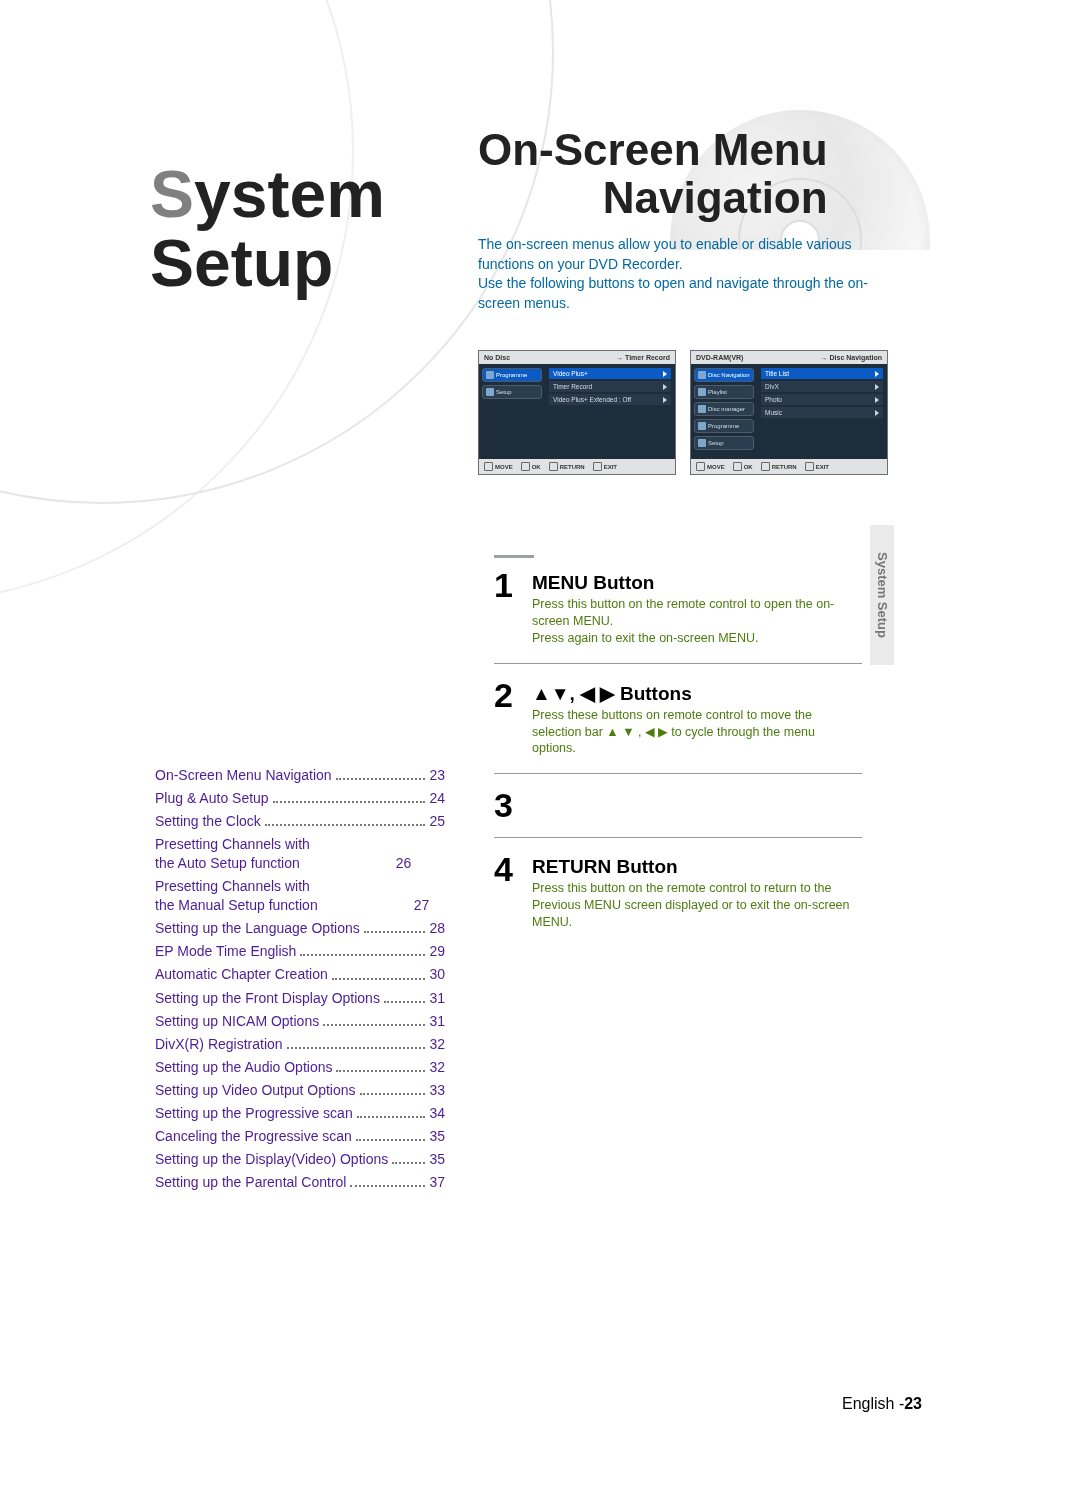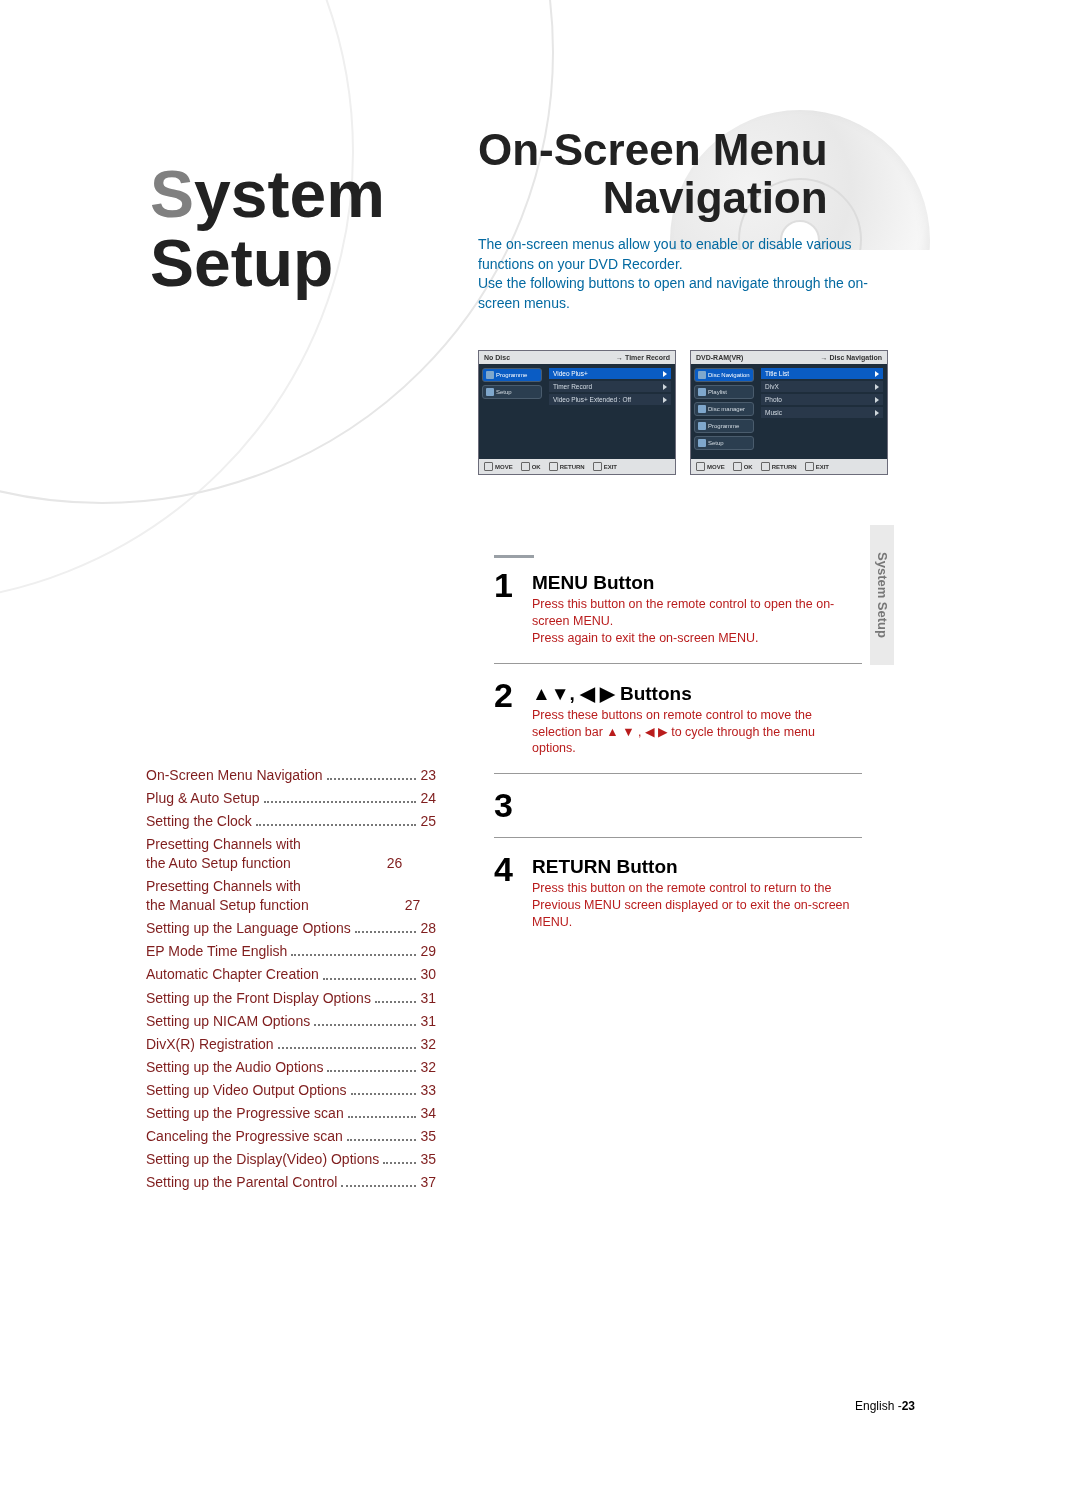--- a/index.html
+++ b/index.html
@@ -179,31 +179,31 @@
     font-weight: bold;
     line-height: 0.9;
     flex: 0 0 auto;
     width: 26px;
   }
   .step .content { flex:1; }
   .step .st-title {
     font-size: 19px; font-weight: bold; margin:2px 0 2px;
   }
   .step .st-body {
-    font-size: 12.5px; line-height:1.35; color:#b91c1c;
+    font-size: 12.5px; line-height:1.35; color:#4d7c0f;
   }
 
   
   .toc {
     position:absolute;
     top: 760px;
-    left: 146px;
+    left: 155px;
     width: 290px;
     font-size: 14px;
-    color:#7f1d1d;
+    color:#4c1d95;
   }
   .toc-row {
     display:flex;
     align-items:flex-end;
     margin: 7px 0;
     line-height:1.15;
   }
   .toc-row .t {
     flex: 0 1 auto;
   }
@@ -212,22 +212,22 @@
     border-bottom: 2px dotted #777;
     margin: 0 4px 3px;
     height: 0;
   }
   .toc-row .p { flex:0 0 auto; }
   .toc-group .lead { margin:7px 0 0; }
   .toc-group .cont { display:flex; align-items:flex-end; margin:3px 0 7px;gap:48px;}
 
   .footer-page {
     position:absolute;
-    bottom: 76px; right: 165px;
-    font-size: 12px;
+    bottom: 76px; right: 158px;
+    font-size: 16px;
   }
   .footer-page b { font-weight:bold; }
 </style>
 </head>
 <body>
 
 <div class="page">
   <div class="arc2"></div>
   <div class="arc1"></div>
 

